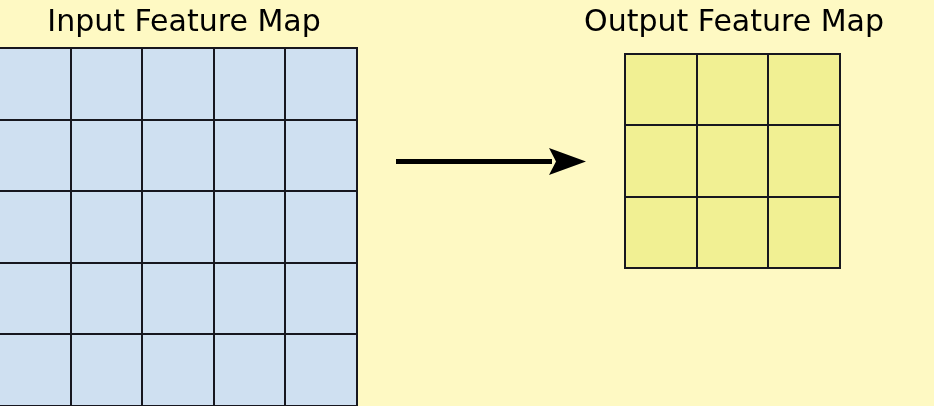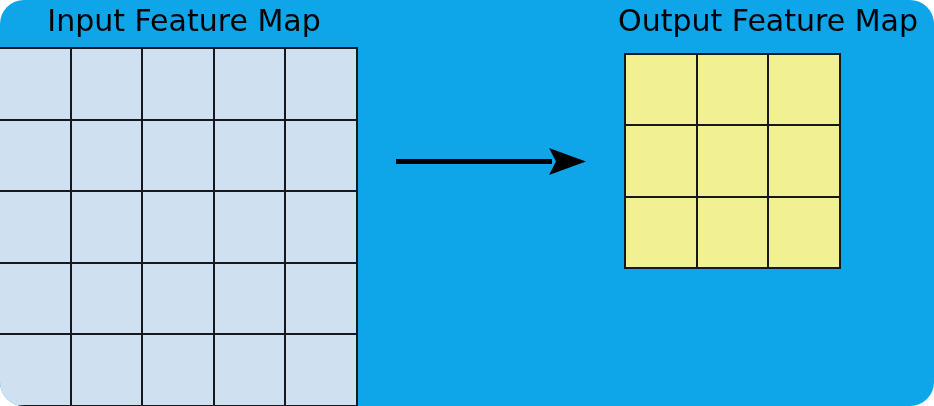--- a/index.html
+++ b/index.html
@@ -22,21 +22,21 @@
     position: absolute;
     top: 3px;
     font-size: 30px;
     line-height: 36px;
     color: #000000;
     white-space: nowrap;
     text-align: center;
     font-weight: 400;
   }
   #input-title  { left: 24px;  width: 320px; }
-  #output-title { left: 608px; width: 320px; }
+  #output-title { left: 574px; width: 320px; }
 
   
   .grid {
     position: absolute;
     display: grid;
     box-sizing: border-box;
   }
   .cell {
     box-sizing: border-box;
     border: 2px solid #17171f;
@@ -68,21 +68,21 @@
     position: absolute;
     left: 394px;
     top: 142px;
     width: 196px;
     height: 38px;
   }
 </style>
 </head>
 <body>
 
-<div id="canvas" style="background: #0ea5e9; border-radius: 24px;">
+<div id="canvas" style="background: #fef9c3;">
 
   <div class="title" id="input-title">Input Feature Map</div>
 
   <div class="grid" id="input-grid">
     <div class="cell" style="background: rgb(207, 224, 241); border-color: rgb(23, 23, 31);"></div>
     <div class="cell" style="background: rgb(207, 224, 241); border-color: rgb(23, 23, 31);"></div>
     <div class="cell" style="background: rgb(207, 224, 241); border-color: rgb(23, 23, 31);"></div>
     <div class="cell" style="background: rgb(207, 224, 241); border-color: rgb(23, 23, 31);"></div>
     <div class="cell" style="background: rgb(207, 224, 241); border-color: rgb(23, 23, 31);"></div>
     <div class="cell" style="background: rgb(207, 224, 241); border-color: rgb(23, 23, 31);"></div>

